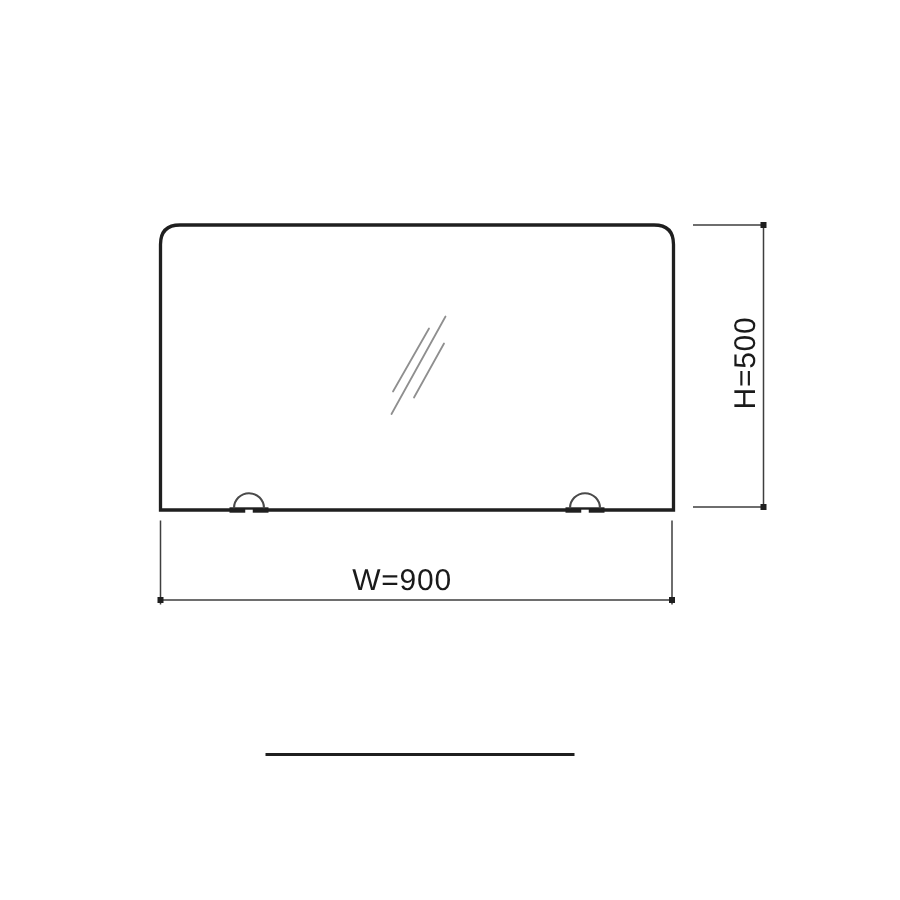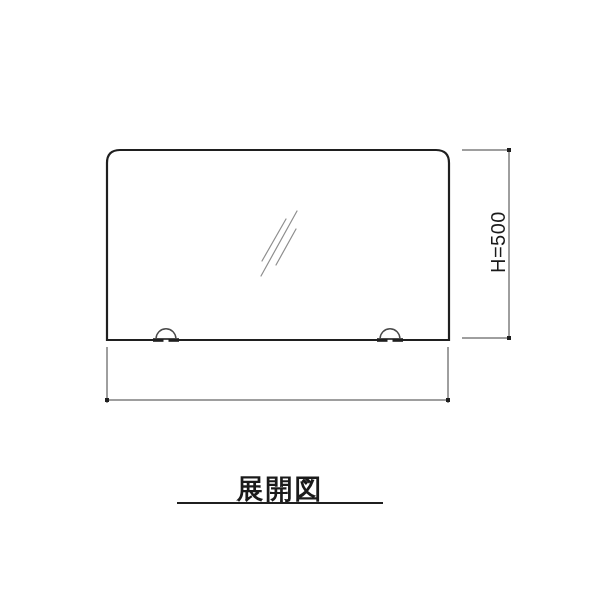--- a/index.html
+++ b/index.html
@@ -119,19 +119,19 @@
       <rect class="dim-dot" x="507" y="336" width="4" height="4"></rect>
     </g>
 
     <g>
       <path class="dim-line" d="M 107 347 L 107 403 M 448 347 L 448 403 M 107 400 L 448 400"></path>
       <rect class="dim-dot" x="105" y="398" width="4" height="4"></rect>
       <rect class="dim-dot" x="446" y="398" width="4" height="4"></rect>
     </g>
   </svg>
 
+  <div class="dim-label w-label">W=900</div>
 
   <div class="dim-label h-label">H=500</div>
 
-  <div class="caption">展開図</div>
   <div class="caption-underline"></div>
 
 </div>
 
 </body></html>

